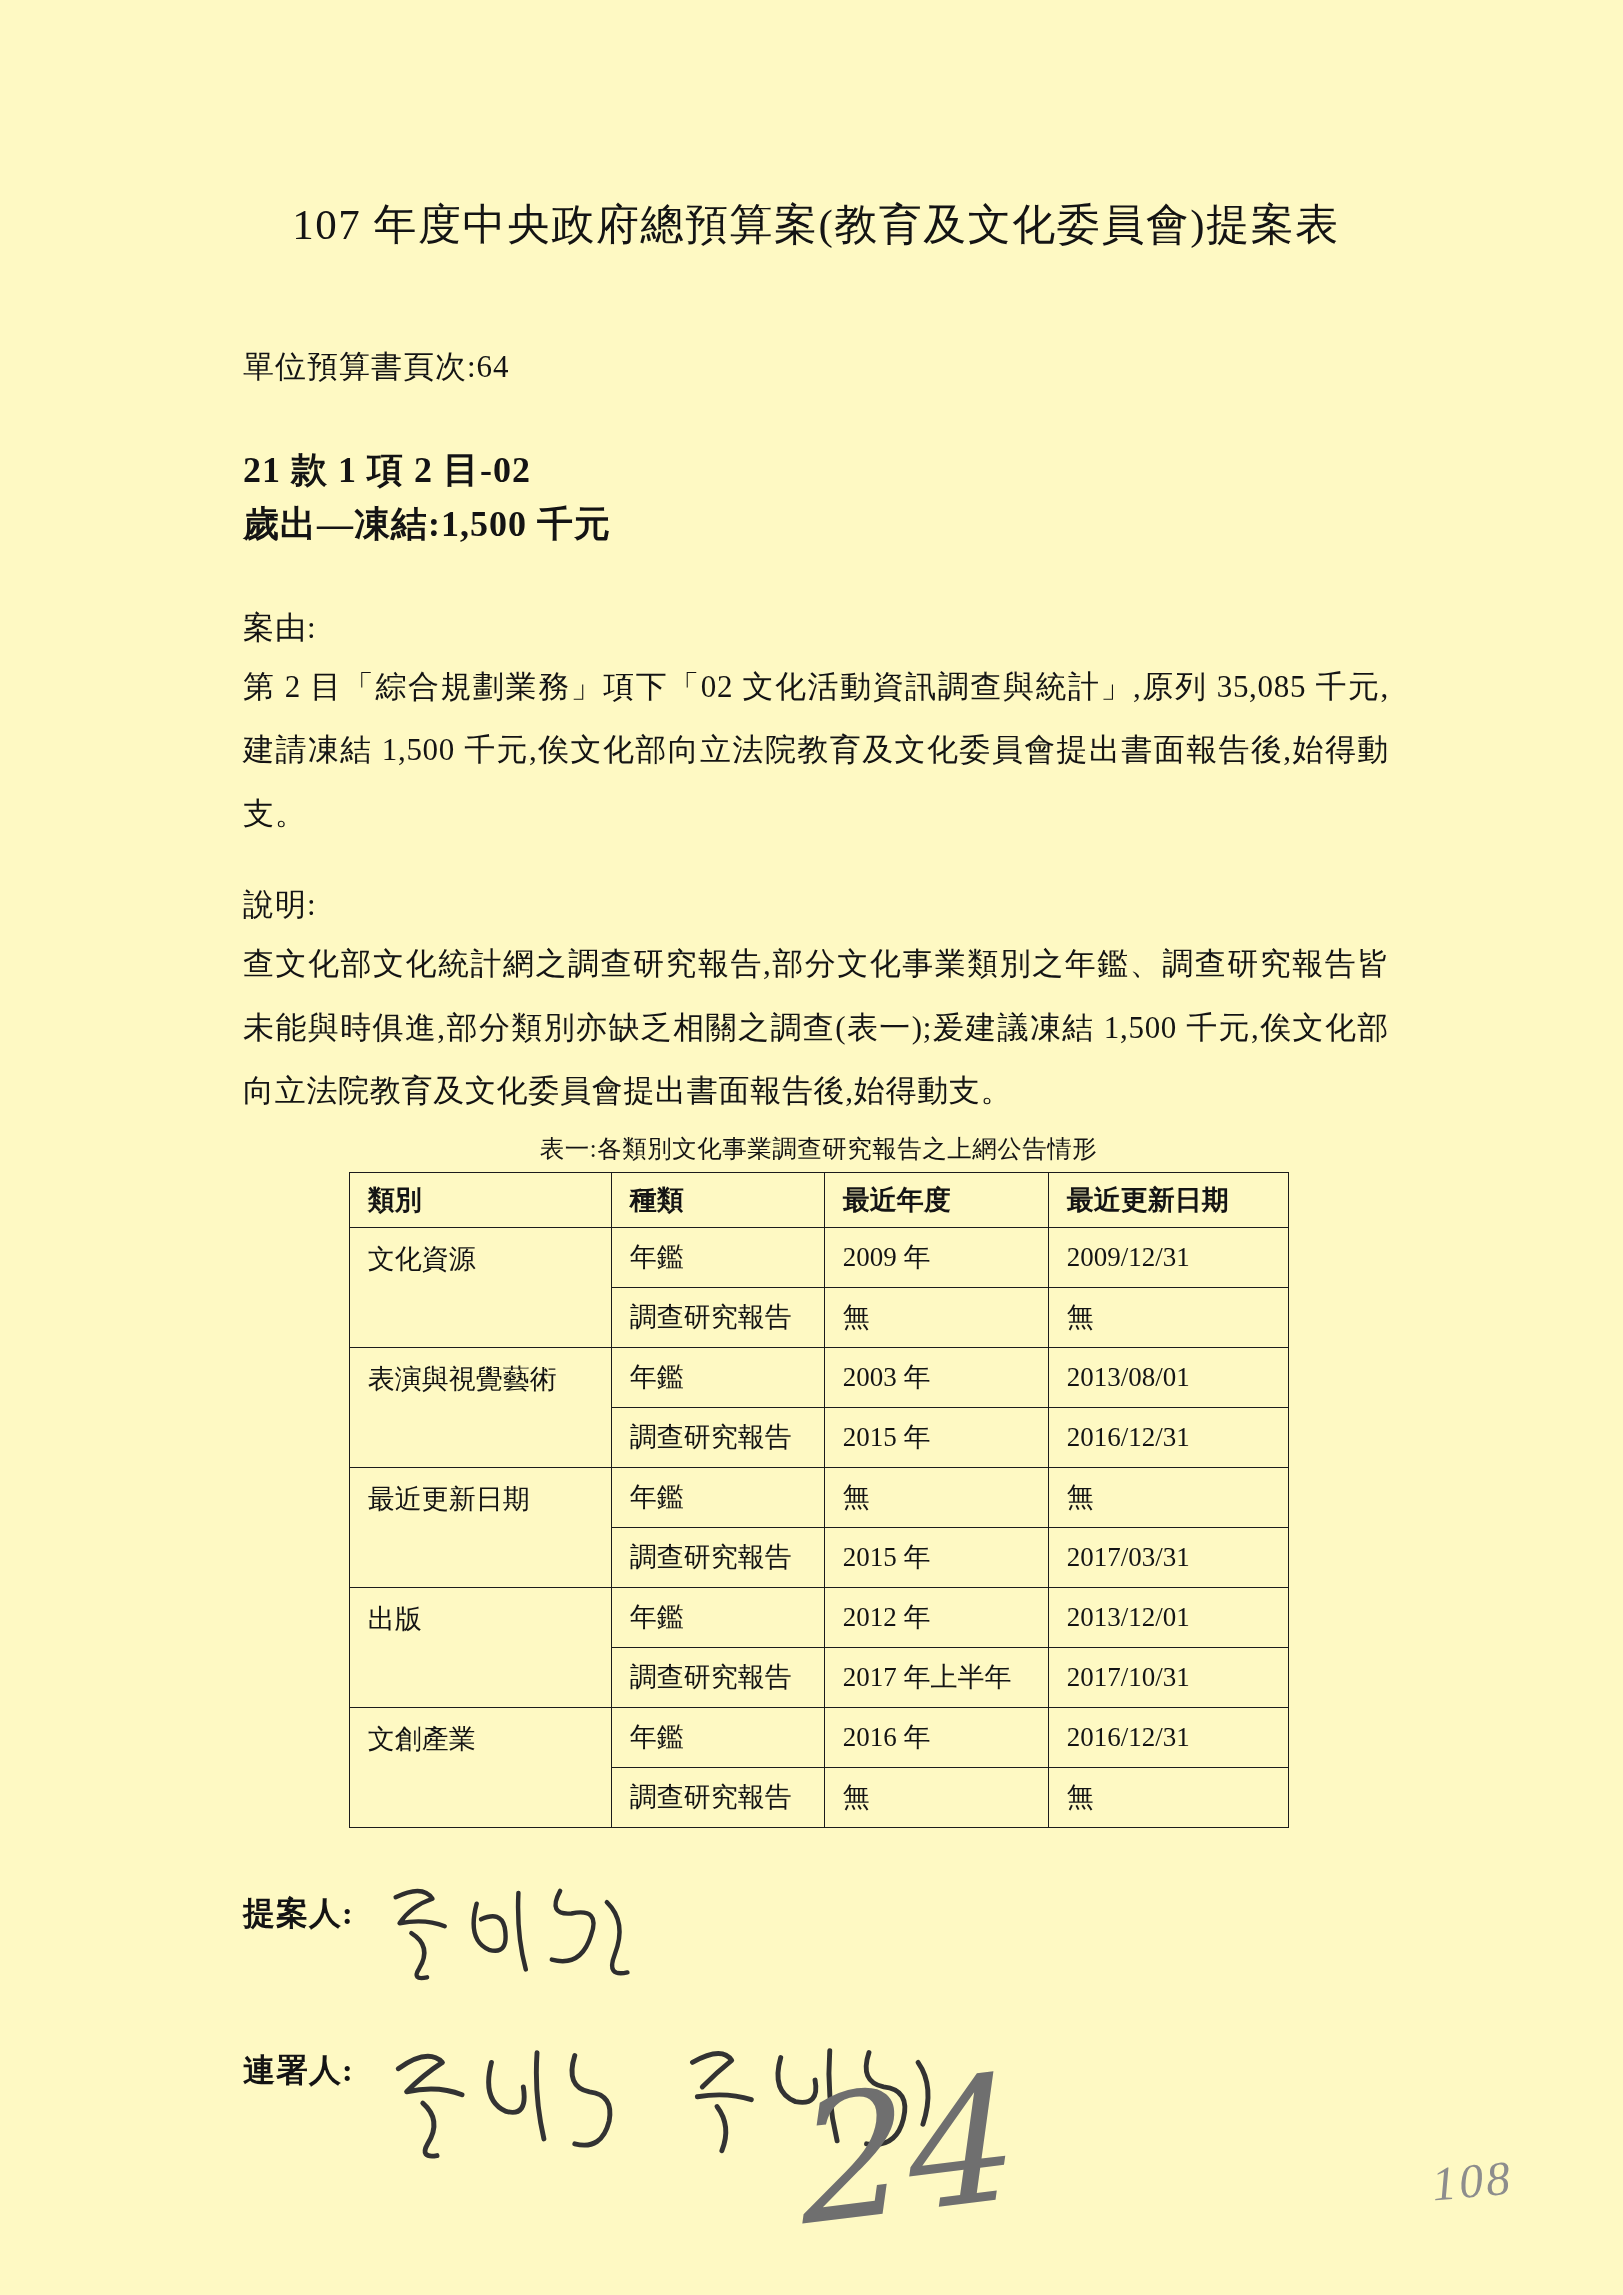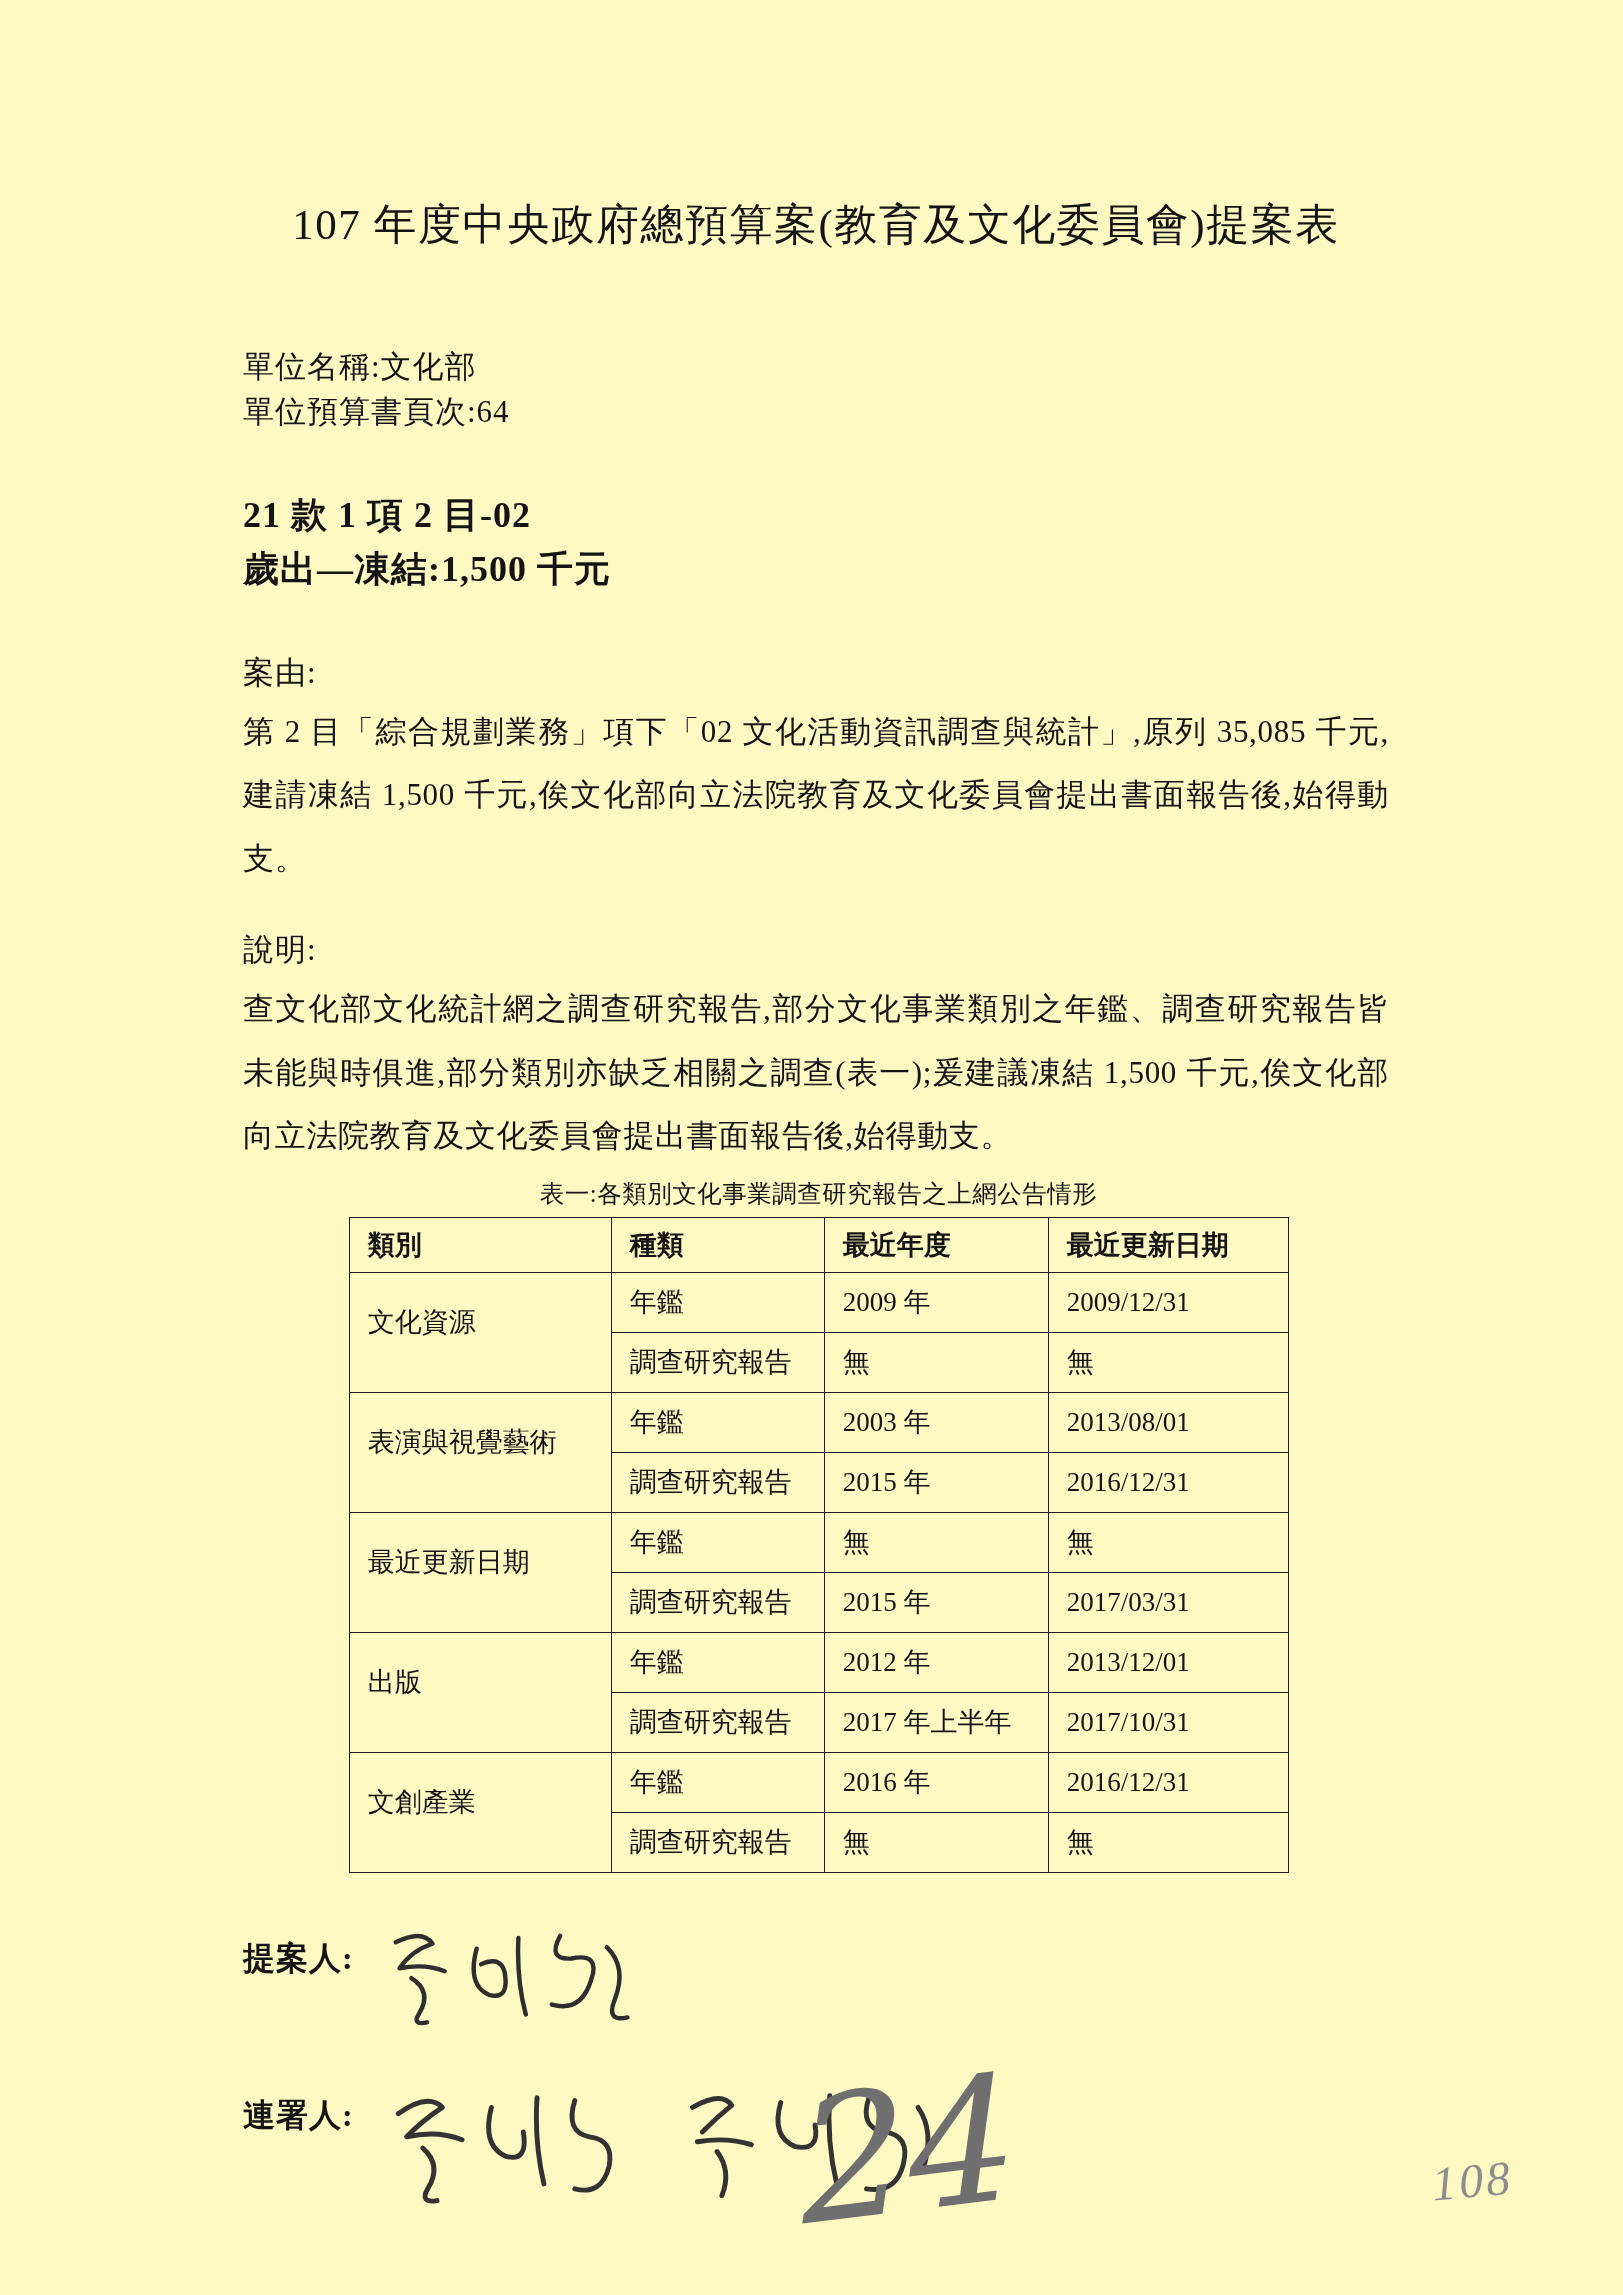--- a/index.html
+++ b/index.html
@@ -65,21 +65,21 @@
     border: 1.5px solid #1c1c1c;
     font-size: 27px;
     text-align: left;
     padding: 0 17.7px;
     vertical-align: middle;
     overflow: hidden;
     white-space: nowrap;
   }
   .report-table th { font-weight: 700; height: 55px; }
   .report-table td { font-weight: 400; height: 60px; }
-  .report-table td.cat { vertical-align: top; padding-top: 31px; }
+  .report-table td.cat { vertical-align: top; padding-top: 13px; }
 
   .sig-row { display: flex; align-items: flex-start; margin-top: 47px; text-align: right; }
   .sig-row.cosigner { margin-top: 29px; }
   .sig-label { font-size: 32px; font-weight: 700; line-height: 1.2; padding-top: 19.6px; letter-spacing: 1px; white-space: nowrap; }
   .sig-svg { margin-left: 22px; }
 
   .handwritten-24 {
     position: absolute;
     left: 799px;
     top: 2065px;
@@ -104,21 +104,20 @@
 </style>
 </head>
 <body>
 
 <div class="page">
   <div class="content">
 
     <h1 class="doc-title">107 年度中央政府總預算案(教育及文化委員會)提案表</h1>
 
     <div class="meta">
-      <p>單位名稱:文化部</p>
       <p>單位預算書頁次:64</p>
     </div>
 
     <div class="item-block">
       <p>21 款 1 項 2 目-02</p>
       <p>歲出—凍結:1,500 千元</p>
     </div>
 
     <h2 class="section-heading sec-case">案由:</h2>
     <p class="body-text">第 2 目「綜合規劃業務」項下「02 文化活動資訊調查與統計」,原列 35,085 千元,建請凍結 1,500 千元,俟文化部向立法院教育及文化委員會提出書面報告後,始得動支。</p>

